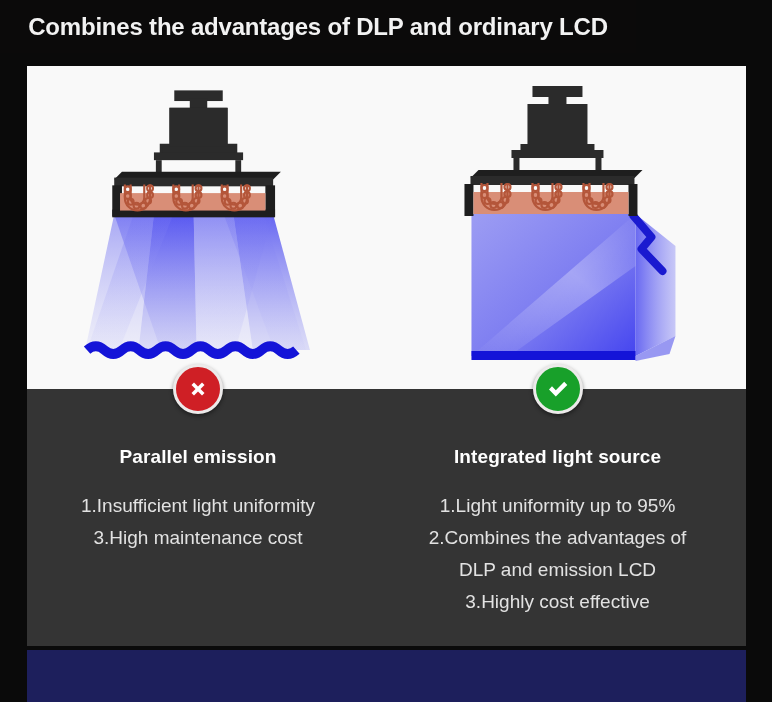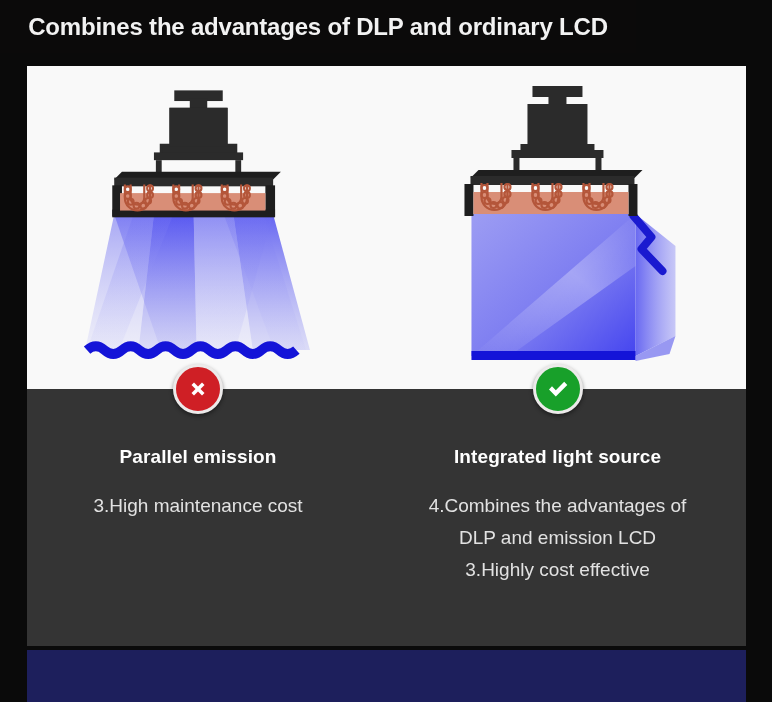--- a/index.html
+++ b/index.html
@@ -189,20 +189,21 @@
     </div>
 
     <div class="textpane">
       <div class="badge bad">
         <svg width="26" height="26" viewBox="0 0 26 26">
           <path d="M6.5 9 L9 6.5 L13 10.5 L17 6.5 L19.5 9 L15.5 13 L19.5 17 L17 19.5 L13 15.5 L9 19.5 L6.5 17 L10.5 13 Z" fill="#ffffff"></path>
         </svg>
       </div>
       <div class="pane-title">Parallel emission</div>
       <div class="pane-list">
+        <span class="li">1.Insufficient light uniformity</span>
         <span class="li">3.High maintenance cost</span>
       </div>
     </div>
   </div>
 
   <div class="column right">
 
     <div class="illus">
       <svg class="machine" viewBox="0 0 356 323" preserveAspectRatio="xMidYMid meet">
         <defs>
@@ -295,21 +296,22 @@
     </div>
 
     <div class="textpane">
       <div class="badge good">
         <svg width="28" height="28" viewBox="0 0 28 28">
           <path d="M5 14.5 L8 11.2 L11.8 15.2 L20.2 6.8 L23.3 10 L11.8 21.6 Z" fill="#ffffff"></path>
         </svg>
       </div>
       <div class="pane-title">Integrated light source</div>
       <div class="pane-list">
-        <span class="li">4.Combines the advantages of</span>
+        <span class="li">1.Light uniformity up to 95%</span>
+        <span class="li">2.Combines the advantages of</span>
         <span class="li">DLP and emission LCD</span>
         <span class="li">3.Highly cost effective</span>
       </div>
     </div>
   </div>
 </div>
 
 <div id="bottom-band"></div>
 
 </body></html>

